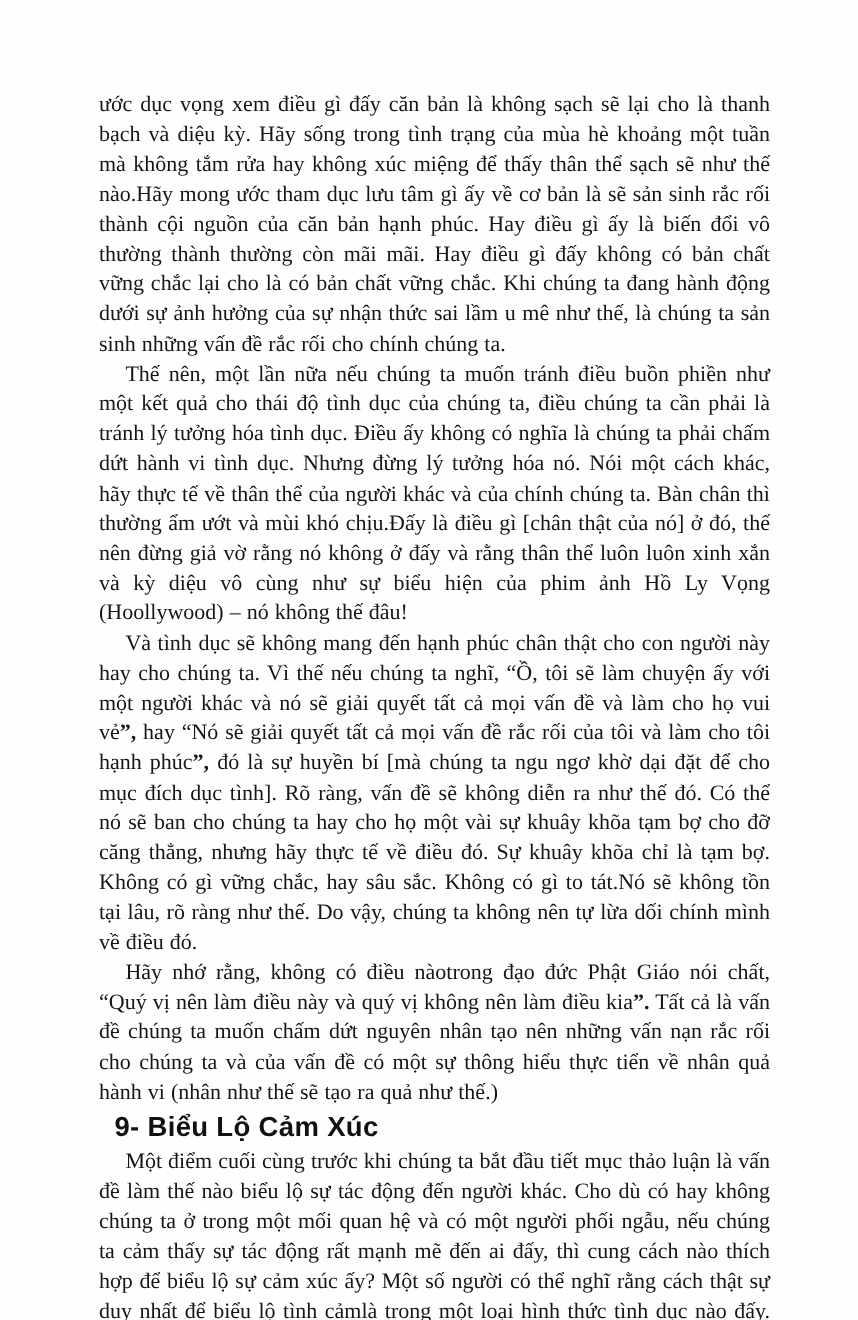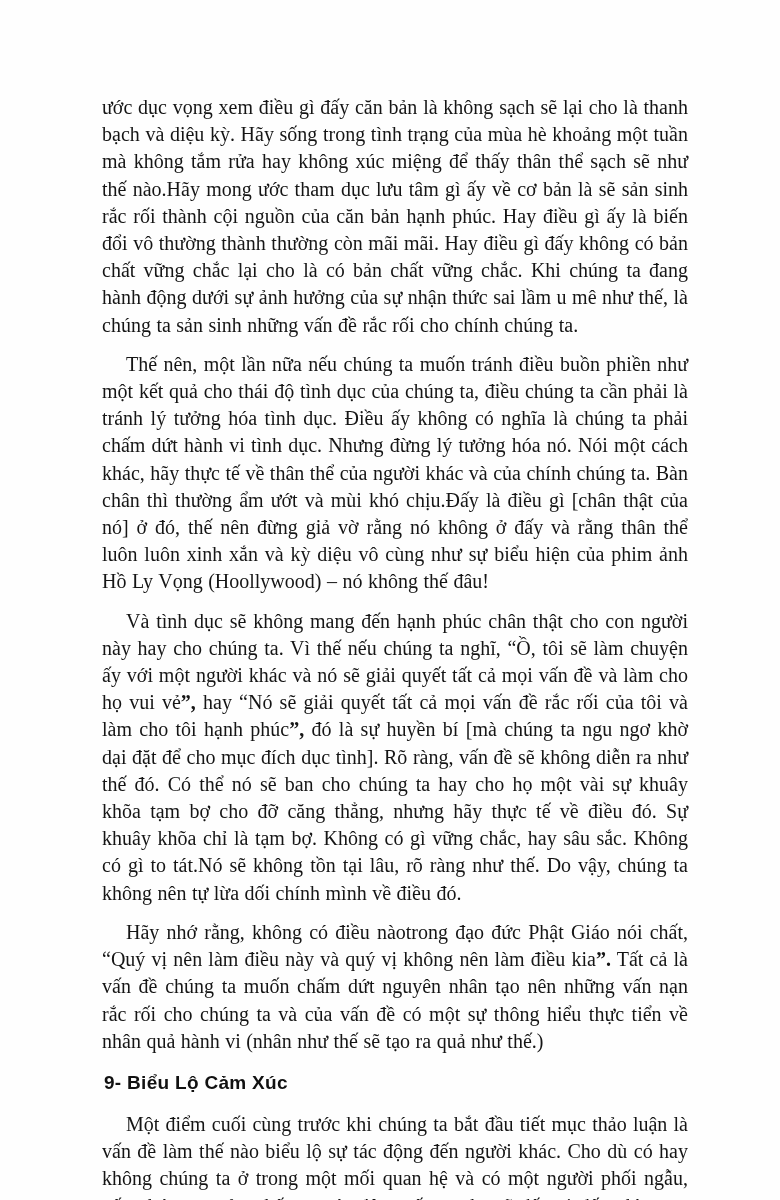--- a/index.html
+++ b/index.html
@@ -19,36 +19,36 @@
   .text-block {
     position: absolute;
     left: 90px;
     top: 82px;
     width: 610px;
     font-size: 20px;
     line-height: 27.2px;
     text-align: justify;
   }
   .para {
-    margin: 12px;
+    margin: 0;
     text-indent: 24px;
     word-spacing: 0.5px;
   }
   .para.no-indent {
     text-indent: 0;
   }
   .para b {
     font-weight: bold;
   }
   .heading {
     font-family: "Liberation Sans", sans-serif;
     font-weight: bold;
-    font-size: 19px;
+    font-size: 25px;
     line-height: 32px;
-    margin: 12px 0 2px 0;
+    margin: 2px 0 2px 0;
     text-indent: 14px;
     text-align: left;
     letter-spacing: 0.3px;
     color: #111111;
   }
 </style>
 </head>
 <body>
 
 <div class="page">

